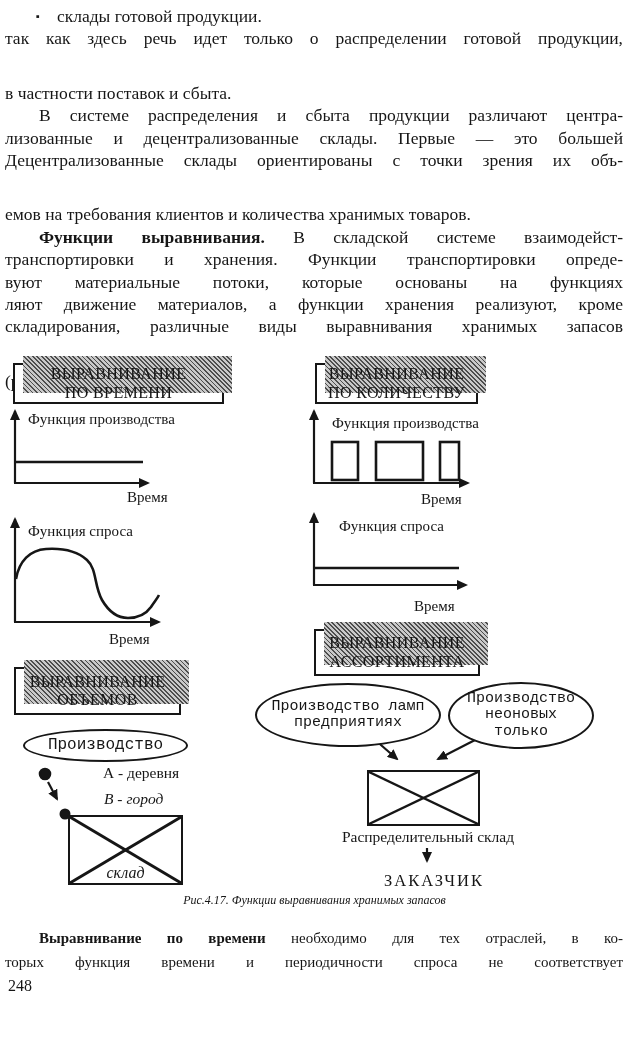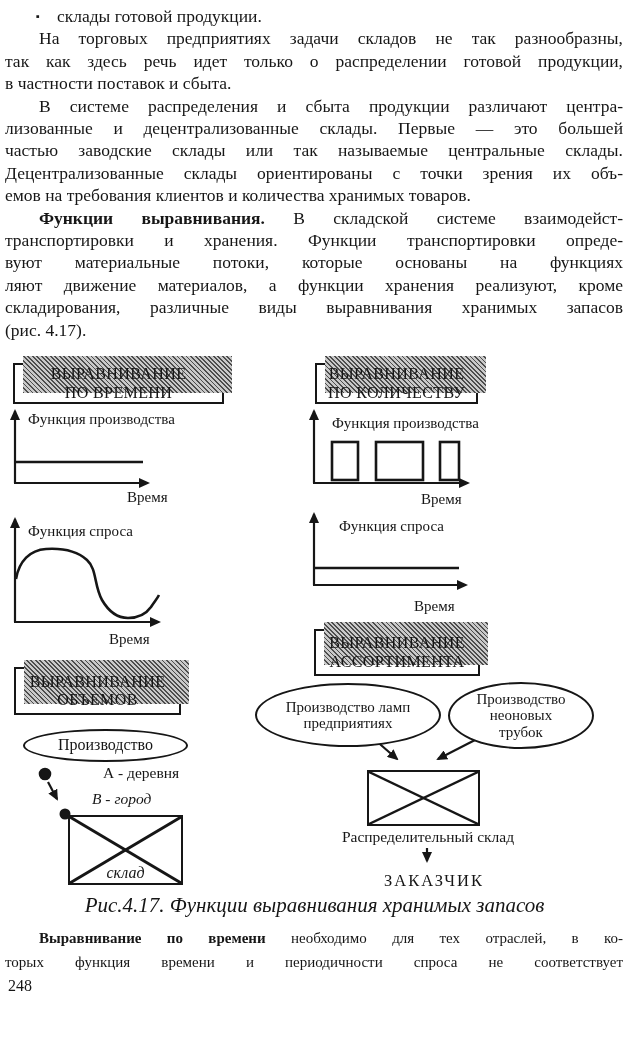--- a/index.html
+++ b/index.html
@@ -10,21 +10,21 @@
     color: #161616;
     font-family: "Liberation Serif", serif;
     overflow: hidden;
   }
   
   .textblock {
     position: absolute; top: 5px; left: 5px; width: 618px;
     font-size: 17.5px; line-height: 22.4px;
   }
   .jl  { text-align: justify; text-align-last: justify; }
-  .pl  { text-align: left; }
+  .pl  { text-align: left; margin-top: 32px; }
   .ind { text-indent: 34px; }
   .b   { font-weight: bold; }
   .bullet-line { text-align: left; }
   .bullet-marker { display:inline-block; margin-left: 31px; margin-right: 17px; font-size: 11px; vertical-align: 2px; }
   
   .figure { position: absolute; left: 0; top: 352px; width: 629px; height: 545px; font-size: 15px; }
   .figure svg.lineart { position: absolute; left: 0; top: 0; }
   .tbox {
     position: absolute; z-index: 0;
     background: #ffffff; border: 2.4px solid #161616;
@@ -37,49 +37,47 @@
     top: -9px; left: 8px; right: -10px; bottom: 9px;
     background: repeating-linear-gradient(45deg, #4d4d4d 0 1.3px, #c9c9c9 1.3px 3.2px);
   }
   .tbox span { display: block; }
   .flabel { position: absolute; white-space: nowrap; }
   .it { font-style: italic; }
   .ell {
     position: absolute; background: #ffffff;
     border: 2.2px solid #161616; border-radius: 50%;
     display: flex; flex-direction: column; align-items: center; justify-content: center;
-    text-align: center; line-height: 16.5px; font-size: 15px;
+    text-align: center; line-height: 16.5px; font-size: 15px; font-family: Liberation Mono, monospace;
   }
   .xbox { position: absolute; background: #ffffff; border: 2.6px solid #161616; }
   .xbox svg { position: absolute; left: 0; top: 0; width: 100%; height: 100%; }
   .xbox .boxlabel {
     position: absolute; left: 0; right: 0; bottom: 1px;
     text-align: center; font-style: italic; font-size: 16px;
   }
   .caption {
     position: absolute; top: 893px; left: 0; width: 629px;
-    text-align: center; font-style: italic; font-size: 21px;
+    text-align: center; font-style: italic; font-size: 12px;
   }
   .closing {
     position: absolute; top: 927px; left: 5px; width: 618px;
     font-size: 15px; line-height: 23.5px;
   }
   .pagenum { position: absolute; top: 977px; left: 8px; font-size: 16px; }
 </style>
 </head>
 <body>
 
 <div class="textblock">
   <div class="bullet-line"><span class="bullet-marker">▪</span><span>склады готовой продукции.</span></div>
-  <div class="jl ind">На торговых предприятиях задачи складов не так разнообразны,</div>
   <div class="jl">так как здесь речь идет только о распределении готовой продукции,</div>
   <div class="pl">в частности поставок и сбыта.</div>
   <div class="jl ind">В системе распределения и сбыта продукции различают центра-</div>
   <div class="jl">лизованные и децентрализованные склады. Первые — это большей</div>
-  <div class="jl">частью заводские склады или так называемые центральные склады.</div>
   <div class="jl">Децентрализованные склады ориентированы с точки зрения их объ-</div>
   <div class="pl">емов на требования клиентов и количества хранимых товаров.</div>
   <div class="jl ind"><span class="b">Функции выравнивания.</span><span> В складской системе взаимодейст-</span></div>
   <div class="jl">транспортировки и хранения. Функции транспортировки опреде-</div>
   <div class="jl">вуют материальные потоки, которые основаны на функциях</div>
   <div class="jl">ляют движение материалов, а функции хранения реализуют, кроме</div>
   <div class="jl">складирования, различные виды выравнивания хранимых запасов</div>
   <div class="pl">(рис. 4.17).</div>
 </div>
 
@@ -131,21 +129,21 @@
   <span class="flabel" style="left:109px; top:279px;">Время</span>
 
   <div class="tbox" style="left:14px; top:315px; width:167px; height:48px;">
     <span>ВЫРАВНИВАНИЕ</span>
     <span>ОБЪЕМОВ</span>
   </div>
   <div class="ell" style="left:23px; top:377px; width:165px; height:33px; font-size:16px;">
     <span>Производство</span>
   </div>
   <span class="flabel" style="left:103px; top:412px; font-size:15.5px;text-align:right;">А - деревня</span>
-  <span class="flabel it" style="left:92px; top:438px; font-size:15.5px;">В - город</span>
+  <span class="flabel it" style="left:104px; top:438px; font-size:15.5px;">В - город</span>
   <div class="xbox" style="left:68px; top:463px; width:115px; height:70px;">
     <svg viewBox="0 0 115 58" preserveAspectRatio="none">
       <line x1="0" y1="0" x2="115" y2="58" stroke="#161616" stroke-width="2.6"></line>
       <line x1="115" y1="0" x2="0" y2="58" stroke="#161616" stroke-width="2.6"></line>
     </svg>
     <span class="boxlabel">склад</span>
   </div>
 
   <div class="tbox" style="left:315px; top:11px; width:163px; height:41px;">
     <span>ВЫРАВНИВАНИЕ</span>
@@ -160,21 +158,21 @@
     <span>ВЫРАВНИВАНИЕ</span>
     <span>АССОРТИМЕНТА</span>
   </div>
   <div class="ell" style="left:255px; top:331px; width:186px; height:64px;">
     <span>Производство ламп</span>
     <span>предприятиях</span>
   </div>
   <div class="ell" style="left:448px; top:330px; width:146px; height:67px;">
     <span>Производство</span>
     <span>неоновых</span>
-    <span>трубок</span>
+    <span>только</span>
   </div>
   <div class="xbox" style="left:367px; top:418px; width:113px; height:56px;">
     <svg viewBox="0 0 113 56" preserveAspectRatio="none">
       <line x1="0" y1="0" x2="113" y2="56" stroke="#161616" stroke-width="2.6"></line>
       <line x1="113" y1="0" x2="0" y2="56" stroke="#161616" stroke-width="2.6"></line>
     </svg>
   </div>
   <span class="flabel" style="left:330px; top:476px; width:196px; text-align:center; font-size:15.5px;">Распределительный склад</span>
   <span class="flabel" style="left:384px; top:519px; font-size:16.5px; letter-spacing:2px;">ЗАКАЗЧИК</span>
 </div>

